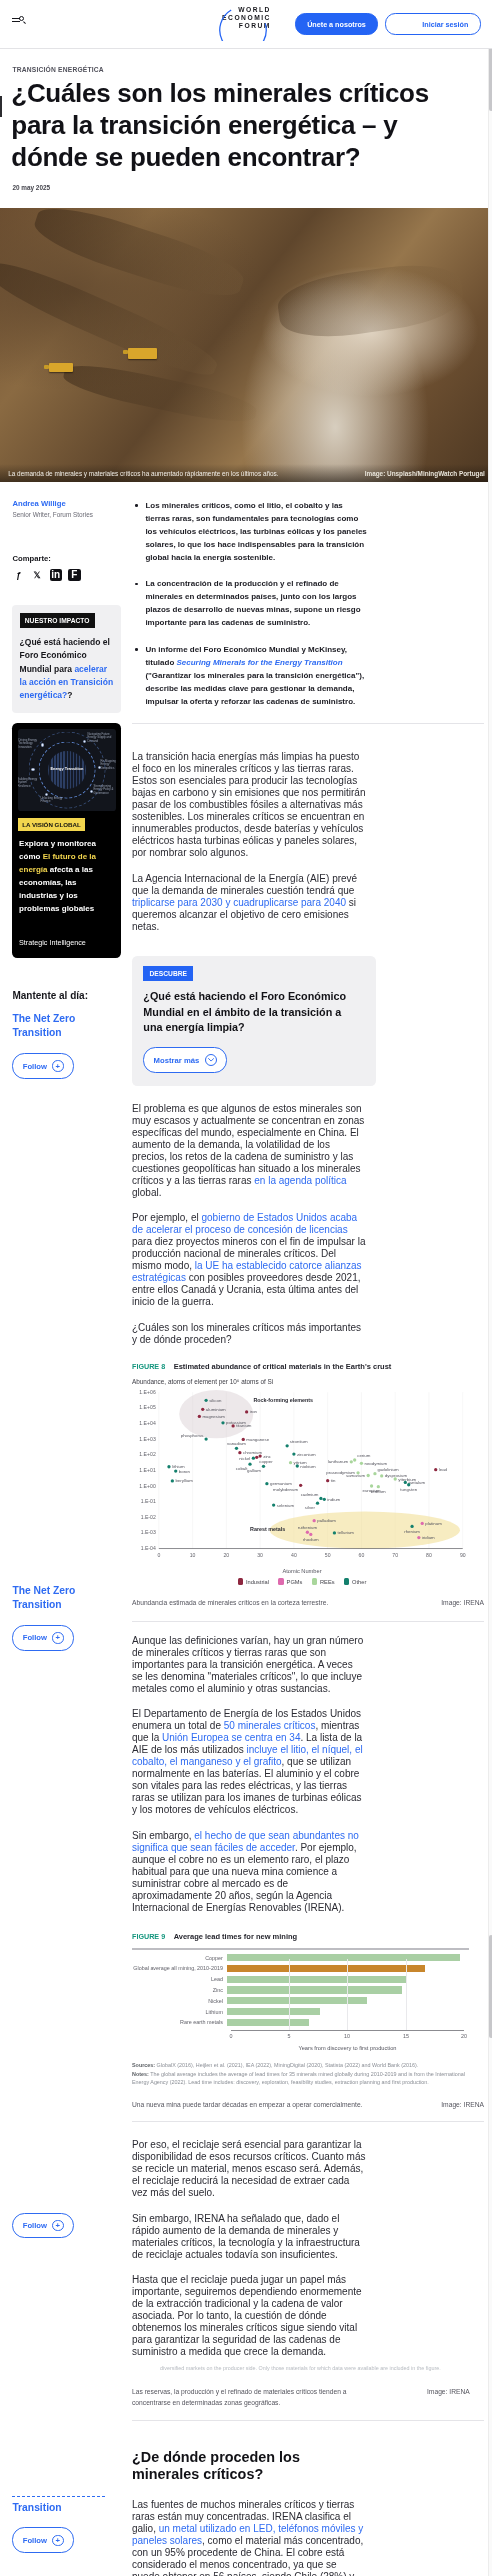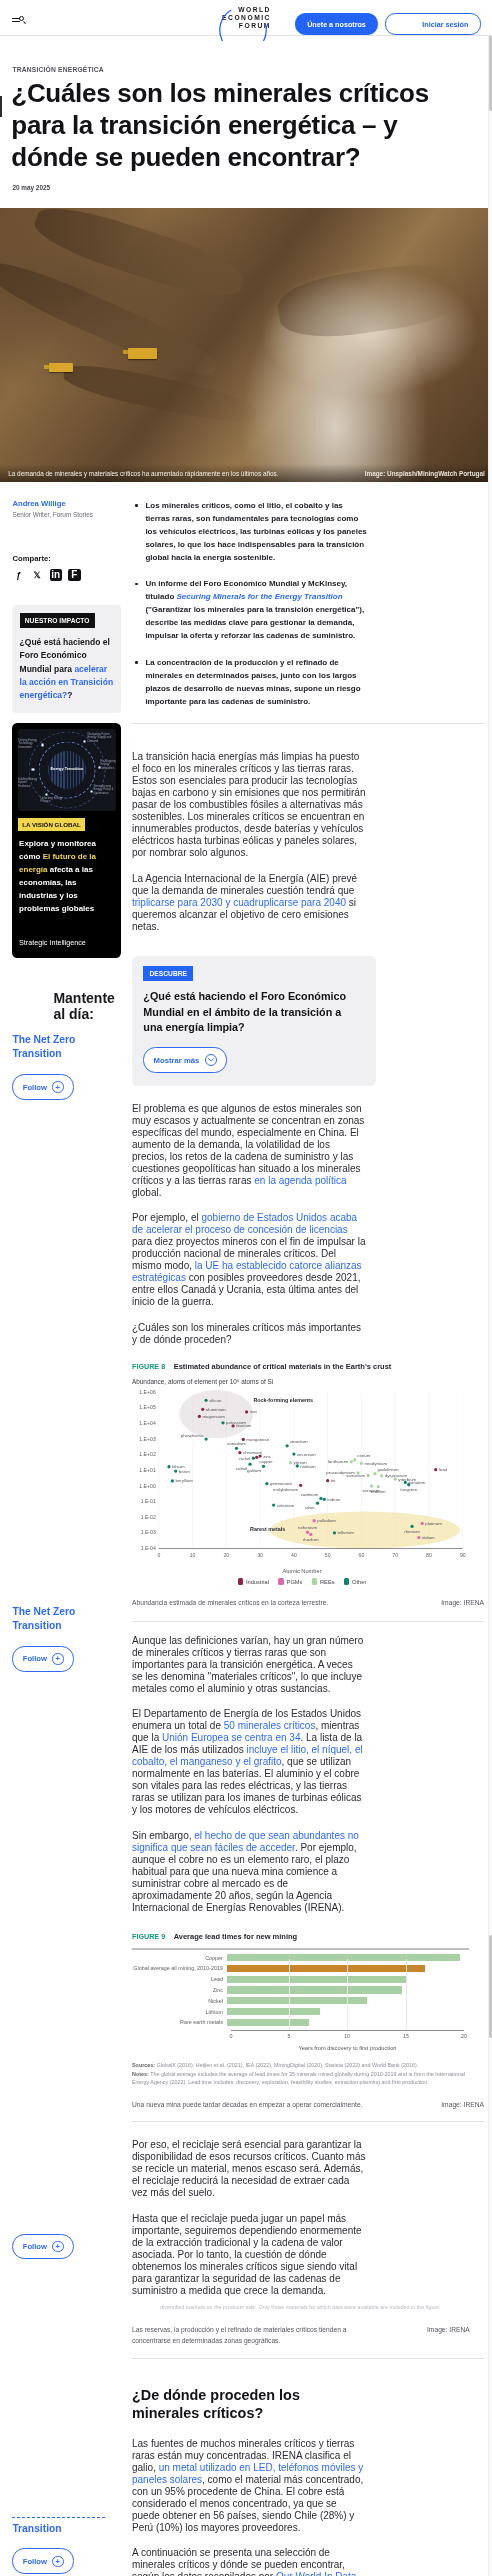--- a/index.html
+++ b/index.html
@@ -1,21 +1,21 @@
 <!DOCTYPE html>
 <html style="font-size:8.2px"><head>
 <meta charset="utf-8">
 <style>
   * { margin:0; padding:0; box-sizing:border-box; }
   html,body { background:#fff; }
   body { font-family:"Liberation Sans", sans-serif; color:#2b2b33; }
   #page { position:relative; width:493px; height:3969px; margin:0 auto; background:#fff; overflow:hidden; }
 
   
-  .hdr { position:absolute; top:0; left:0; width:493px; height:36px; background:#fff; border-bottom:0.5px solid #e3e3e6; z-index:5; }
+  .hdr { position:absolute; top:0; left:0; width:493px; height:49px; background:#fff; border-bottom:0.5px solid #e3e3e6; z-index:5; }
   .menu-btn { position:absolute; left:12.4px; top:15.5px; width:15.5px; height:13.4px; cursor:pointer; }
   .menu-btn .bar { position:absolute; left:0; width:7.7px; height:1.3px; background:#16161c; }
   .menu-btn .b1 { top:2.1px; } .menu-btn .b2 { top:5.7px; }
   .menu-btn .mag { position:absolute; left:6.2px; top:0px; width:5.7px; height:5.7px; border:1.3px solid #16161c; border-radius:50%; }
   .menu-btn .maghandle { position:absolute; left:12px; top:5.7px; width:1.3px; height:3.1px; background:#16161c; transform:rotate(-45deg); }
   .logo { position:absolute; left:50%; top:6.2px; transform:translateX(-50%); text-align:right; cursor:pointer; }
   .logo .ltxt { font-size:6.7px; font-weight:700; letter-spacing:1.5px; line-height:7.7px; color:#17171c; }
   .logo svg { position:absolute; left:-6.2px; top:3.1px; }
   .hdr-btns { position:absolute; right:12.4px; top:13.4px; display:flex; gap:7.2px; }
   .pill { border-radius:10.3px; font-size:7.2px; font-weight:700; padding:5.2px 11.3px; cursor:pointer; white-space:nowrap; }
@@ -65,21 +65,21 @@
   .si-viz .ctr { position:absolute; left:50%; top:50%; transform:translate(-50%,-50%); width:38px; height:38px; border-radius:50%;
      background:repeating-linear-gradient(90deg,#2c3e63 0 1.5px,#141a28 1.5px 3.1px); display:flex; align-items:center; justify-content:center; text-align:center;
      font-size:3.9px; font-weight:700; color:#fff; line-height:4.6px; }
   .si-viz .nd { position:absolute; width:3.6px; height:3.6px; border-radius:50%; background:#e8ecf4; border:0.5px solid #8fa3c8; }
   .si-viz .lbl { position:absolute; font-size:2.8px; color:#9aa3b5; line-height:3.6px; }
   .si-badge { display:inline-block; margin-top:7.2px; background:#f3d64e; color:#111; font-size:6.2px; font-weight:700; padding:3.1px 4.6px; }
   .si-text { margin-top:6.2px; font-size:8px; line-height:13px; font-weight:700; color:#fff; padding:0 1.5px; }
   .si-text .ylink { color:#f3d64e; cursor:pointer; }
   .si-brand { margin-top:23px; font-size:7.2px; line-height:10.3px; color:#fff; padding:0 1.5px; }
 
-  .stay-lab { font-size:14px; font-weight:700; color:#17171c;margin-left:41px; }
+  .stay-lab { font-size:10px; font-weight:700; color:#17171c; }
   .topic-link { margin-top:11.3px; font-size:10.3px; line-height:14.4px; font-weight:700; color:#2e6bf2; cursor:pointer; }
   .follow-btn { margin-top:12.4px; display:inline-flex; align-items:center; gap:5.2px; border:0.8px solid #2e6bf2; border-radius:12.4px;
      padding:6.2px 9.3px; color:#2e6bf2; font-size:7.7px; font-weight:700; cursor:pointer; background:#fff; }
   .follow-btn .plus { width:11.3px; height:11.3px; border:0.8px solid #2e6bf2; border-radius:50%; display:flex; align-items:center; justify-content:center; font-size:7.7px; }
 
   
   .bullets { list-style:none; }
   .bullets li { position:relative; padding-left:13.4px; max-width:237px; font-size:8px; line-height:13px; font-weight:600; color:#1d1d24; margin-bottom:13.4px; }
   .bullets li:before { content:""; position:absolute; left:3.1px; top:5.2px; width:2.6px; height:2.6px; border-radius:50%; background:#1d1d24; }
   .divider { border-top:0.5px solid #e4e4e8; width:352px; }
@@ -256,22 +256,22 @@
     
 
     
     
   </div>
 
   <div class="main">
 
     <ul class="bullets">
       <li><span>Los minerales críticos, como el litio, el cobalto y las tierras raras, son fundamentales para tecnologías como los vehículos eléctricos, las turbinas eólicas y los paneles solares, lo que los hace indispensables para la transición global hacia la energía sostenible.</span></li>
+      <li><span>La concentración de la producción y el refinado de minerales en determinados países, junto con los largos plazos de desarrollo de nuevas minas, supone un riesgo importante para las cadenas de suministro.</span></li>
       <li><span>Un informe del Foro Económico Mundial y McKinsey, titulado </span><a class="lnk" style="font-style: italic;">Securing Minerals for the Energy Transition</a><span> ("Garantizar los minerales para la transición energética"), describe las medidas clave para gestionar la demanda, impulsar la oferta y reforzar las cadenas de suministro.</span></li>
-      <li><span>La concentración de la producción y el refinado de minerales en determinados países, junto con los largos plazos de desarrollo de nuevas minas, supone un riesgo importante para las cadenas de suministro.</span></li>
     </ul>
 
     <div class="divider" style="margin-top:15.5px;"></div>
 
     <p class="body" style="margin-top:27px;"><span>La transición hacia energías más limpias ha puesto el foco en los minerales críticos y las tierras raras. Estos son esenciales para producir las tecnologías bajas en carbono y sin emisiones que nos permitirán pasar de los combustibles fósiles a alternativas más sostenibles. Los minerales críticos se encuentran en innumerables productos, desde baterías y vehículos eléctricos hasta turbinas eólicas y paneles solares, por nombrar solo algunos.</span></p>
     <p class="body" style="margin-top:13.4px;"><span>La Agencia Internacional de la Energía (AIE) prevé que la demanda de minerales cuestión tendrá que </span><a class="lnk">triplicarse para 2030 y cuadruplicarse para 2040</a><span> si queremos alcanzar el objetivo de cero emisiones netas.</span></p>
 
     <div class="disc-box" style="margin-top:23px;">
       <span class="disc-badge">DESCUBRE</span>
       <div class="disc-head">¿Qué está haciendo el Foro Económico Mundial en el ámbito de la transición a una energía limpia?</div>
@@ -522,20 +522,21 @@
       <div class="src-note" style="margin-top:10.3px;"><b>Sources:</b> <span>GlobalX (2016), Heijlen et al. (2021), IEA (2022), MiningDigital (2020), Statista (2022) and World Bank (2016).</span></div>
       <div class="src-note" style="margin-top:1.5px; padding-left:0;"><b>Notes:</b> <span>The global average includes the average of lead times for 35 minerals mined globally during 2010-2019 and is from the International Energy Agency (2022). Lead time includes: discovery, exploration, feasibility studies, extraction planning and first production.</span></div>
     </div>
     <div class="cap-row" style="margin-top:13.4px;">
       <div class="cap">Una nueva mina puede tardar décadas en empezar a operar comercialmente.</div>
       <div class="credit">Image: IRENA</div>
     </div>
     <div class="divider" style="margin-top:10.3px;"></div>
 
     <p class="body" style="margin-top:17.5px;"><span>Por eso, el reciclaje será esencial para garantizar la disponibilidad de esos recursos críticos. Cuanto más se recicle un material, menos escaso será. Además, el reciclaje reducirá la necesidad de extraer cada vez más del suelo.</span></p>
+    <p class="body" style="margin-top:13.4px;"><span>Sin embargo, IRENA ha señalado que, dado el rápido aumento de la demanda de minerales y materiales críticos, la tecnología y la infraestructura de reciclaje actuales todavía son insuficientes.</span></p>
     <p class="body" style="margin-top:13.4px;"><span>Hasta que el reciclaje pueda jugar un papel más importante, seguiremos dependiendo enormemente de la extracción tradicional y la cadena de valor asociada. Por lo tanto, la cuestión de dónde obtenemos los minerales críticos sigue siendo vital para garantizar la seguridad de las cadenas de suministro a medida que crece la demanda.</span></p>
 
     <div class="ghost" style="margin-top:7.2px; margin-left:28px;">diversified markets on the producer side. Only those materials for which data were available are included in the figure.</div>
 
     <div class="cap-row" style="margin-top:15.5px;">
       <div class="cap" style="max-width:237px;">Las reservas, la producción y el refinado de materiales críticos tienden a concentrarse en determinadas zonas geográficas.</div>
       <div class="credit" style="white-space:normal; width:57px;">Image: IRENA</div>
     </div>
     <div class="divider" style="margin-top:11.3px;"></div>
 

